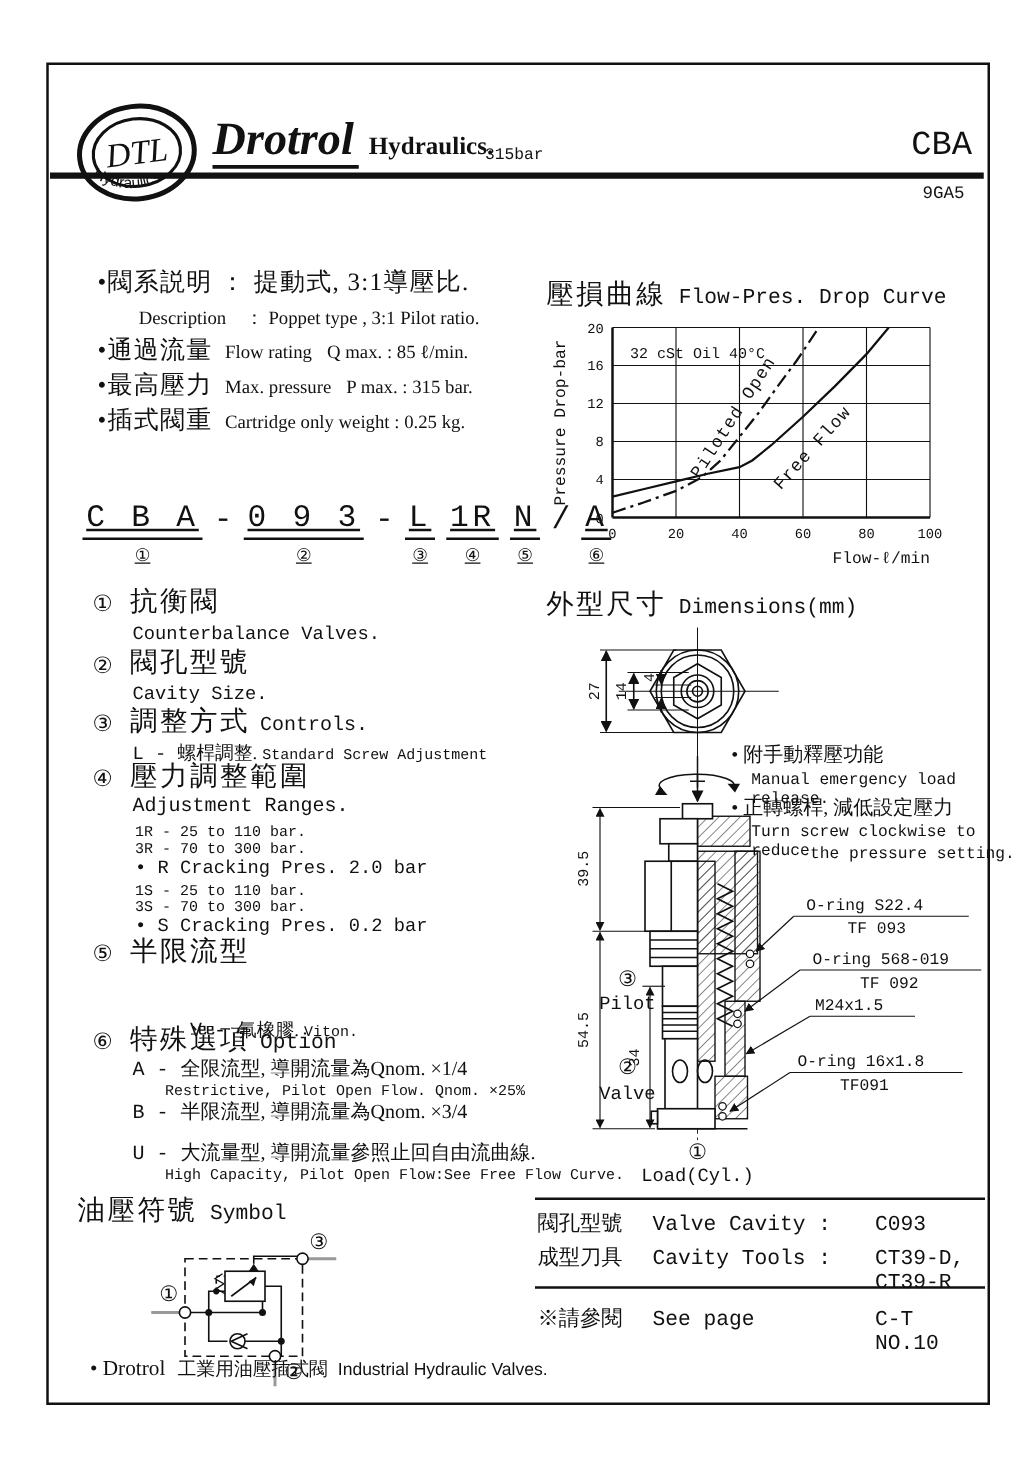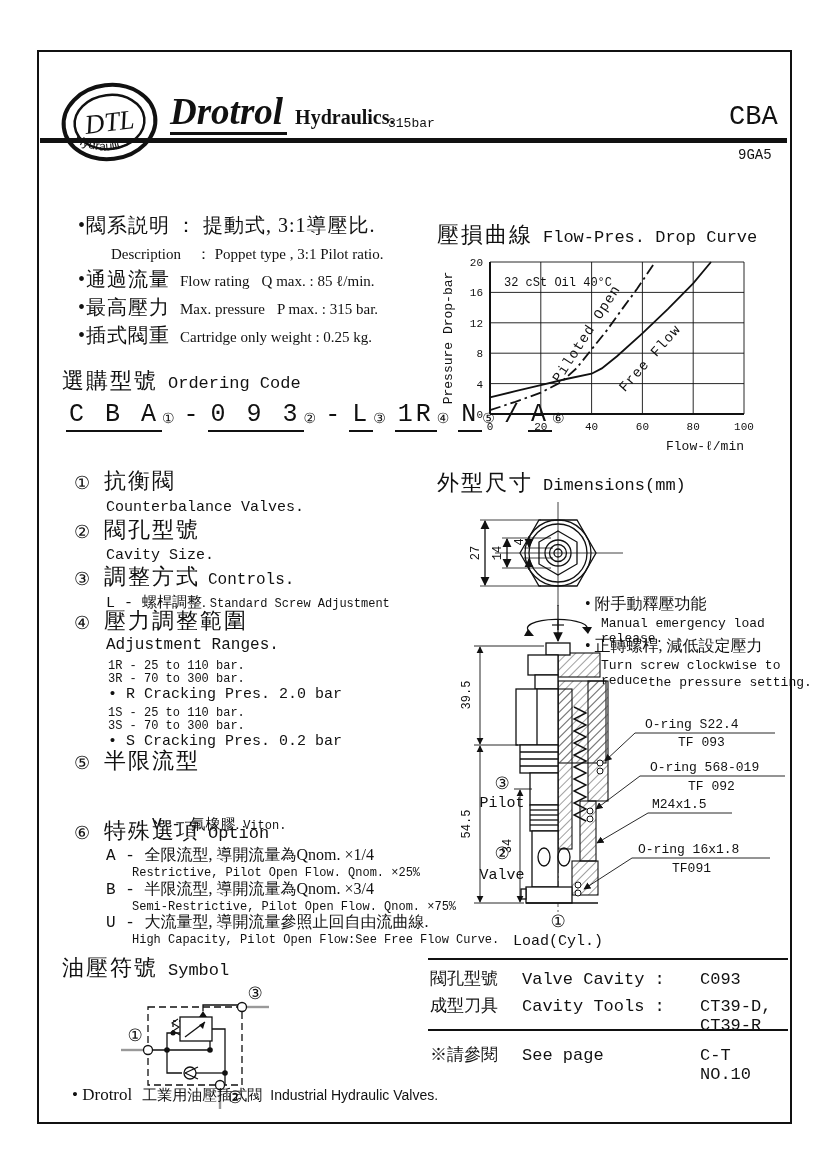--- a/index.html
+++ b/index.html
@@ -13,21 +13,21 @@
   .brand-suffix{font-weight:bold;font-size:20px;margin-left:8px;}
   .thick-rule{left:40px;top:138px;width:747px;height:5px;background:#111;}
   .zh-title{font-size:37px;letter-spacing:2px;}
   .en-title{font-size:21px;margin-left:12px;}
   .sec-zh{font-size:22px;letter-spacing:2px;}
   .sec-en{font-size:17px;margin-left:10px;}
   .spec-zh{font-size:20px;letter-spacing:1px;}
   .spec-en{font-size:15px;margin-left:10px;}
   .spec-val{font-size:15px;margin-left:12px;}
   .code-row{display:flex;align-items:flex-start;gap:9px;font-size:25px;}
-  .code-group{display:flex;align-items:center;}
+  .code-group{display:flex;flex-direction:column;align-items:center;text-decoration:underline;}
   .code-text{border-bottom:2px solid #111;padding:0 3px 1px 3px;letter-spacing:3px;white-space:pre;}
   .code-num{font-size:14px;margin-top:4px;}
   .code-sep{padding-top:1px;}
   .itm-num{font-size:18px;}
   .itm-zh{font-size:22px;letter-spacing:2px;}
   .itm-en{font-size:15px;}
   .sub16{font-size:16px;}
   .sub15{font-size:15px;}
   .sub12{font-size:12px;}
   .zh16{font-size:16px;}
@@ -85,23 +85,20 @@
   <div class="abs" style="left:78px;top:266px;">
     <span class="spec-zh">•通過流量</span><span class="spec-en">Flow rating</span><span class="spec-val">Q max. : 85 ℓ/min.</span>
   </div>
   <div class="abs" style="left:78px;top:294px;">
     <span class="spec-zh">•最高壓力</span><span class="spec-en">Max. pressure</span><span class="spec-val">P max. : 315 bar.</span>
   </div>
   <div class="abs" style="left:78px;top:322px;">
     <span class="spec-zh">•插式閥重</span><span class="spec-en">Cartridge only weight : 0.25 kg.</span>
   </div>
 
-  <div class="abs" style="left:62px;top:366px;">
-    <span class="sec-zh">選購型號</span><span class="sec-en mono">Ordering Code</span>
-  </div>
 
   <div class="abs code-row mono" style="left:66px;top:400px;">
     <div class="code-group">
       <span class="code-text">C B A</span>
       <span class="code-num">①</span>
     </div>
     <div class="code-sep">-</div>
     <div class="code-group">
       <span class="code-text">0 9 3</span>
       <span class="code-num">②</span>
@@ -162,21 +159,20 @@
   <div class="abs" style="left:104px;top:816px;">
     <span class="itm-zh">特殊選項</span><span class="mono" style="font-size:17px;margin-left:8px;">Option</span>
   </div>
   <div class="abs" style="left:106px;top:845px;">
     <span class="mono sub16">A - </span><span class="zh16">全限流型, 導開流量為Qnom. ×1/4</span>
   </div>
   <div class="abs mono sub12" style="left:132px;top:866px;">Restrictive, Pilot Open Flow. Qnom. ×25%</div>
   <div class="abs" style="left:106px;top:879px;">
     <span class="mono sub16">B - </span><span class="zh16">半限流型, 導開流量為Qnom. ×3/4</span>
   </div>
-  <div class="abs mono sub12" style="left:132px;top:900px;">Semi-Restrictive, Pilot Open Flow. Qnom. ×75%</div>
   <div class="abs" style="left:106px;top:912px;">
     <span class="mono sub16">U - </span><span class="zh16">大流量型, 導開流量參照止回自由流曲線.</span>
   </div>
   <div class="abs mono sub12" style="left:132px;top:933px;">High Capacity, Pilot Open Flow:See Free Flow Curve.</div>
 
   <div class="abs" style="left:62px;top:953px;">
     <span class="sec-zh">油壓符號</span><span class="sec-en mono">Symbol</span>
   </div>
   <div class="abs" style="left:95px;top:985px;">
     <svg width="215" height="135" viewBox="0 0 215 135">

